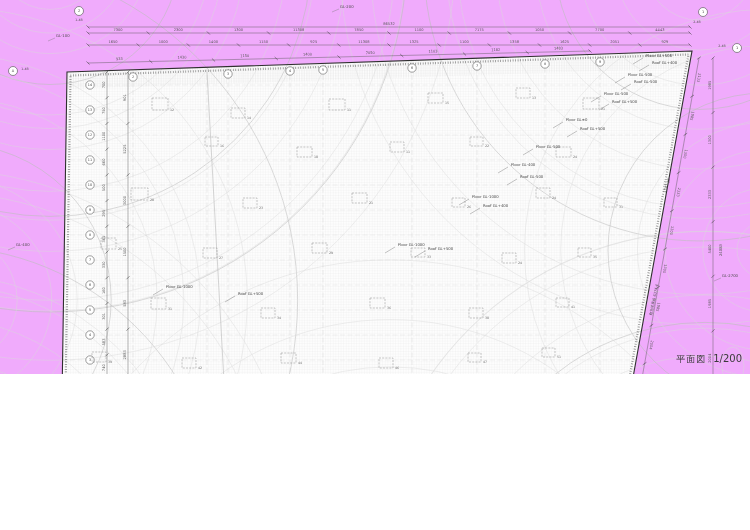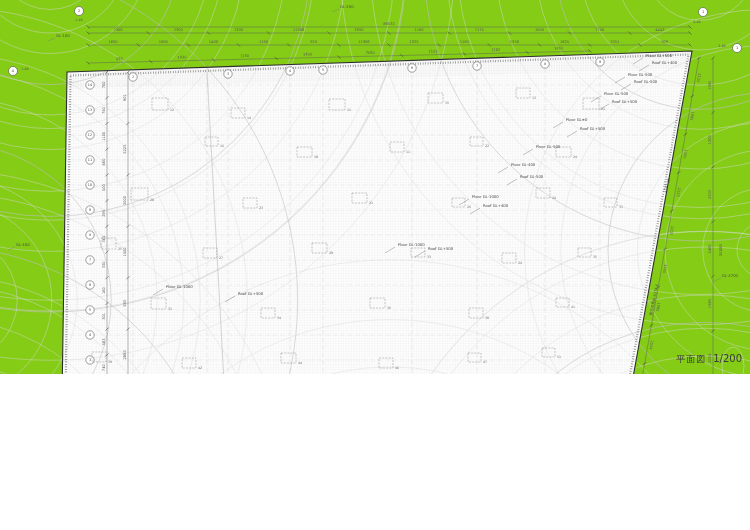--- a/index.html
+++ b/index.html
@@ -1,16 +1,16 @@
 <!DOCTYPE html>
 <html><head>
 <meta charset="utf-8">
 <style>
   html,body{margin:0;padding:0;background:#fff;}
-  .sheet{position:relative;width:750px;height:374px;background:#84cc16;overflow:hidden;
+  .sheet{position:relative;width:750px;height:374px;background:#f0abfc;overflow:hidden;
          font-family:"DejaVu Sans",sans-serif;}
   svg{position:absolute;left:0;top:0;}
   .title-block{position:absolute;right:8px;bottom:8px;display:flex;align-items:baseline;gap:7px;color:#3a3a3a;}
   .title-main{font-size:9px;letter-spacing:1px;}
   .title-scale{font-size:10px;}
 </style>
 </head>
 <body>
 
 <div class="sheet">

